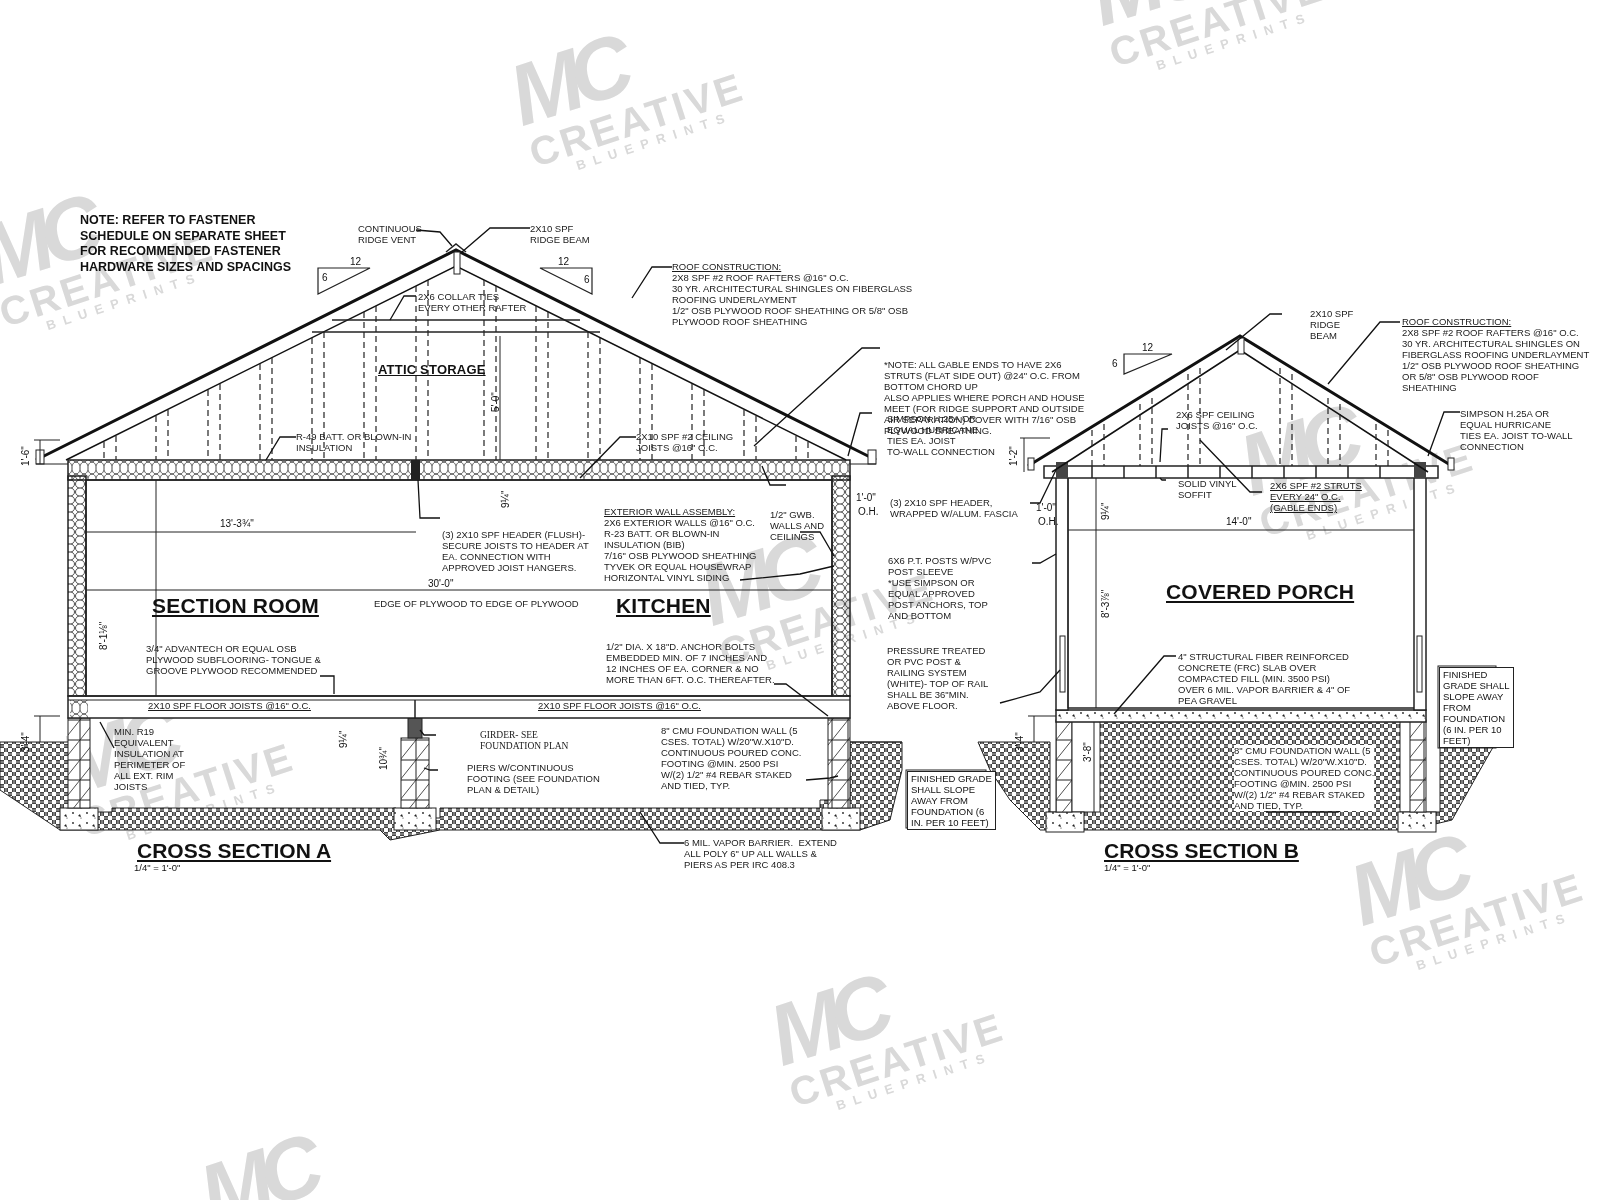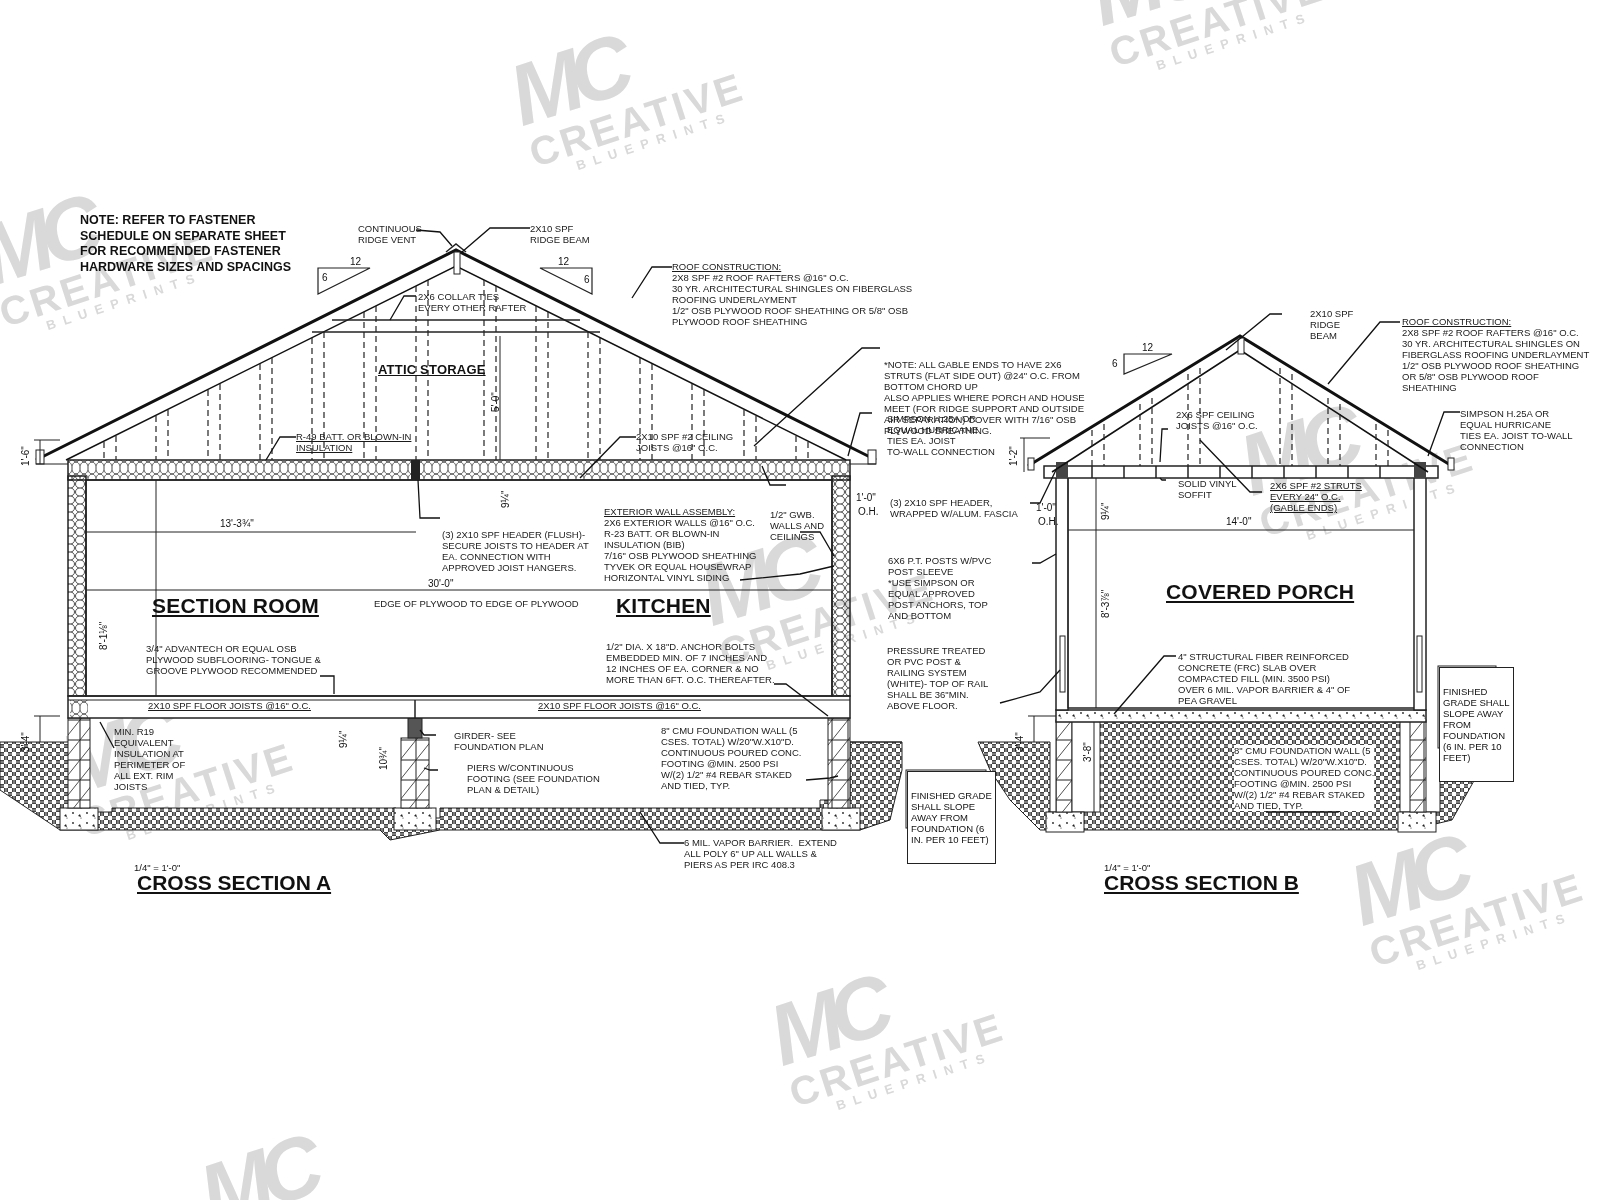--- a/index.html
+++ b/index.html
@@ -2,29 +2,29 @@
 <html><head>
 <meta charset="utf-8">
 <style>
   html,body{margin:0;padding:0;background:#fff;}
   body{width:1600px;height:1200px;position:relative;overflow:hidden;font-family:"Liberation Sans",sans-serif;color:#111;}
   svg.draw{position:absolute;left:0;top:0;}
   .note{position:absolute;font-family:"Liberation Sans",sans-serif;font-size:9.5px;line-height:11px;color:#1a1a1a;white-space:pre;text-transform:uppercase;}
   .note .ul{text-decoration:underline;}
   .big-note{position:absolute;font-weight:bold;font-size:12.5px;line-height:15.5px;white-space:pre;}
   .room{position:absolute;font-weight:bold;font-size:21px;text-decoration:underline;letter-spacing:0.2px;}
-  .title{position:absolute;font-weight:bold;font-size:21px;text-decoration:underline;margin-top:32px;}
+  .title{position:absolute;font-weight:bold;font-size:21px;text-decoration:underline;}
   .scale{position:absolute;font-size:9.5px;}
   .dim{position:absolute;font-size:10px;white-space:nowrap;}
   .dim.v{transform:rotate(-90deg);transform-origin:left top;}
   .wm{position:absolute;color:#d9d9d9;font-weight:bold;transform:rotate(-18deg);transform-origin:left top;pointer-events:none;}
   .wm .mc{font-size:86px;letter-spacing:-10px;font-style:italic;line-height:80px;}
   .wm .cr{font-size:40px;letter-spacing:3px;line-height:38px;}
   .wm .bp{font-size:13px;letter-spacing:8px;line-height:14px;padding-left:40px;}
-  .boxed{position:absolute;border:1px solid #222;padding:18px 3px;font-size:9.5px;line-height:11px;white-space:pre;background:#fff;}
+  .boxed{position:absolute;border:1px solid #222;padding:1px 3px;font-size:9.5px;line-height:11px;white-space:pre;background:#fff;}
 </style>
 </head>
 <body>
 
 <div class="wm" style="left:500px;top:60px;">
   <div class="mc">MC</div>
   <div class="cr">CREATIVE</div>
   <div class="bp">BLUEPRINTS</div>
 </div>
 <div class="wm" style="left:-30px;top:220px;">
@@ -306,21 +306,21 @@
 MEET (FOR RIDGE SUPPORT AND OUTSIDE
 AIR SEPARATION) COVER WITH 7/16" OSB
 PLYWOOD SHEATHING.</div>
 <div class="note" style="left:887px;top:413px;">SIMPSON H.25A OR
 EQUAL HURRICANE
 TIES EA. JOIST
 TO-WALL CONNECTION</div>
 
 <div class="room" style="left:378px;top:362px;font-size:13px;">ATTIC STORAGE</div>
 <div class="dim v" style="left:490px;top:412px;">5'-0"</div>
-<div class="note" style="left:296px;top:431px;text-decoration:underline;">R-49 BATT. OR BLOWN-IN
+<div class="note" style="left:296px;top:431px;">R-49 BATT. OR BLOWN-IN
 INSULATION</div>
 <div class="note" style="left:636px;top:431px;">2x10 SPF #2 CEILING
 JOISTS @16" O.C.</div>
 
 <div class="dim v" style="left:20px;top:466px;">1'-6"</div>
 <div class="dim v" style="left:500px;top:508px;">9¼"</div>
 <div class="dim" style="left:220px;top:518px;">13'-3¾"</div>
 <div class="note" style="left:442px;top:529px;">(3) 2x10 SPF HEADER (FLUSH)-
 SECURE JOISTS TO HEADER AT
 EA. CONNECTION WITH
@@ -356,21 +356,21 @@
 
 <div class="dim v" style="left:20px;top:752px;">3'-4"</div>
 <div class="note" style="left:114px;top:726px;">MIN. R19
 EQUIVALENT
 INSULATION AT
 PERIMETER OF
 ALL EXT. RIM
 JOISTS</div>
 <div class="dim v" style="left:338px;top:748px;">9¼"</div>
 <div class="dim v" style="left:378px;top:770px;">10¾"</div>
-<div class="note" style="left:454px;top:730px;">GIRDER- SEE
+<div class="note" style="left:480px;top:730px;font-family:Liberation Serif, serif;">GIRDER- SEE
 FOUNDATION PLAN</div>
 <div class="note" style="left:467px;top:762px;">PIERS W/CONTINUOUS
 FOOTING (SEE FOUNDATION
 PLAN &amp; DETAIL)</div>
 <div class="note" style="left:661px;top:725px;">8" CMU FOUNDATION WALL (5
 CSES. TOTAL) W/20"W.x10"D.
 CONTINUOUS POURED CONC.
 FOOTING @MIN. 2500 PSI
 W/(2) 1/2" #4 REBAR STAKED
 AND TIED, TYP.</div>

